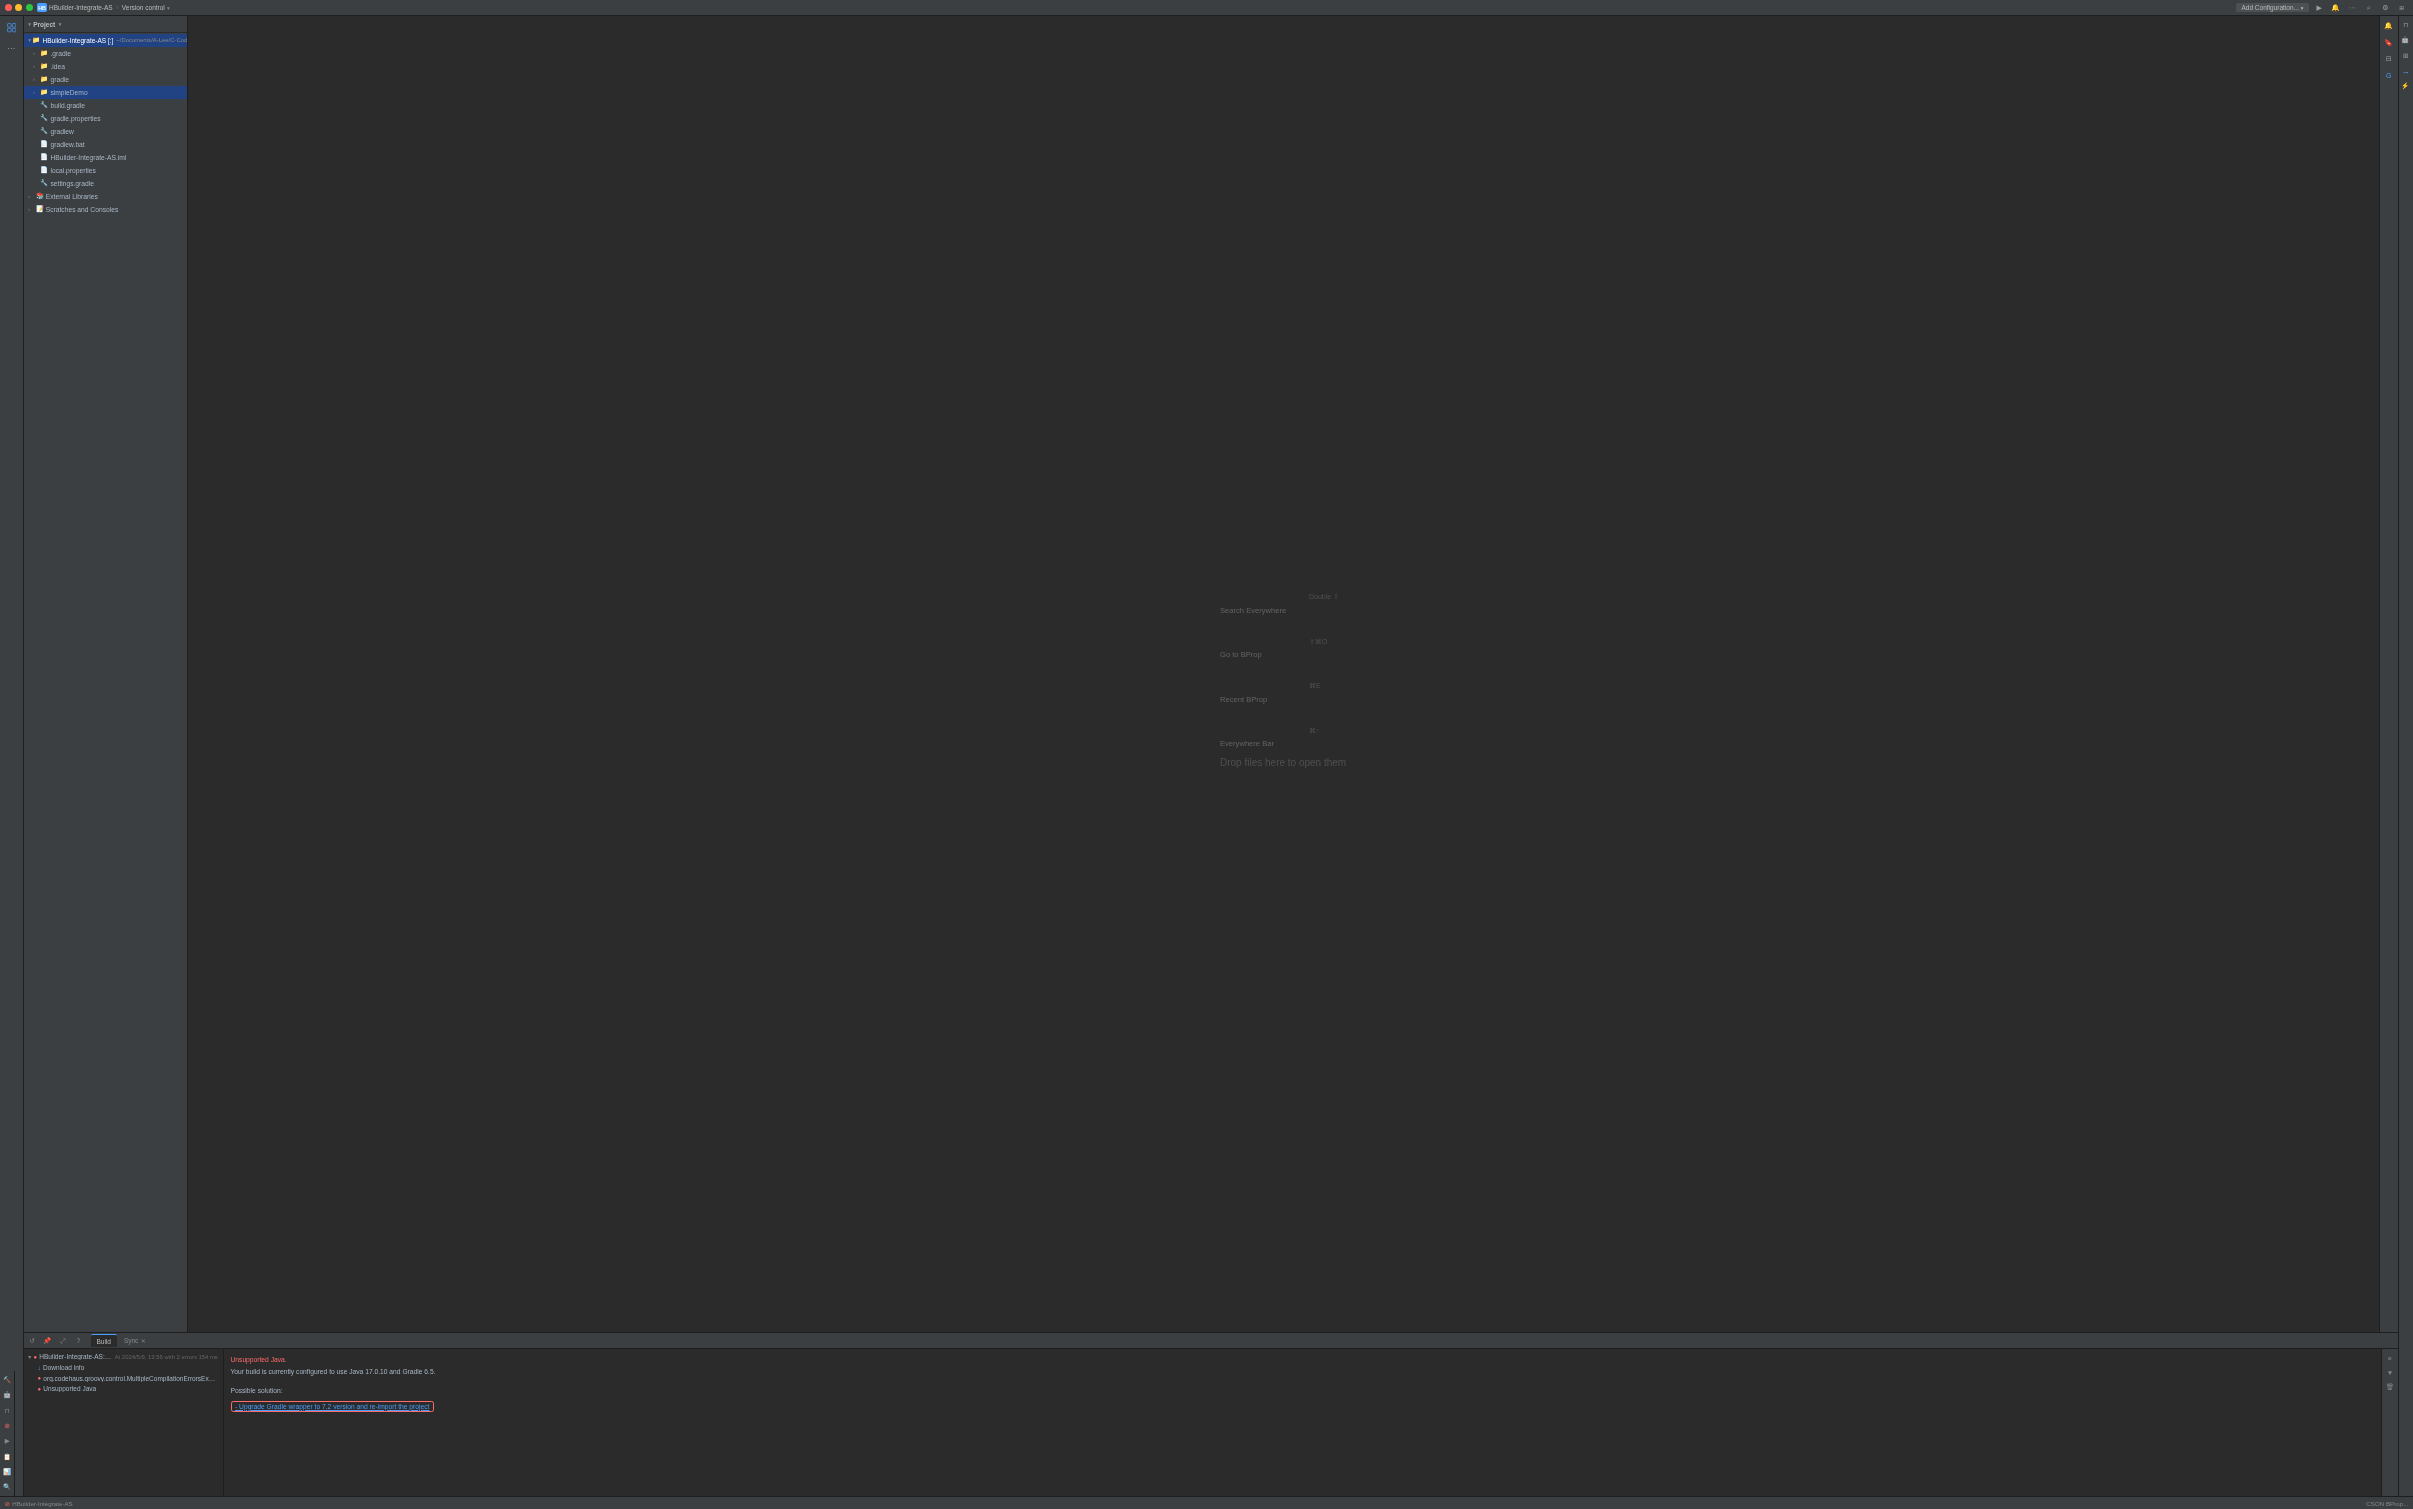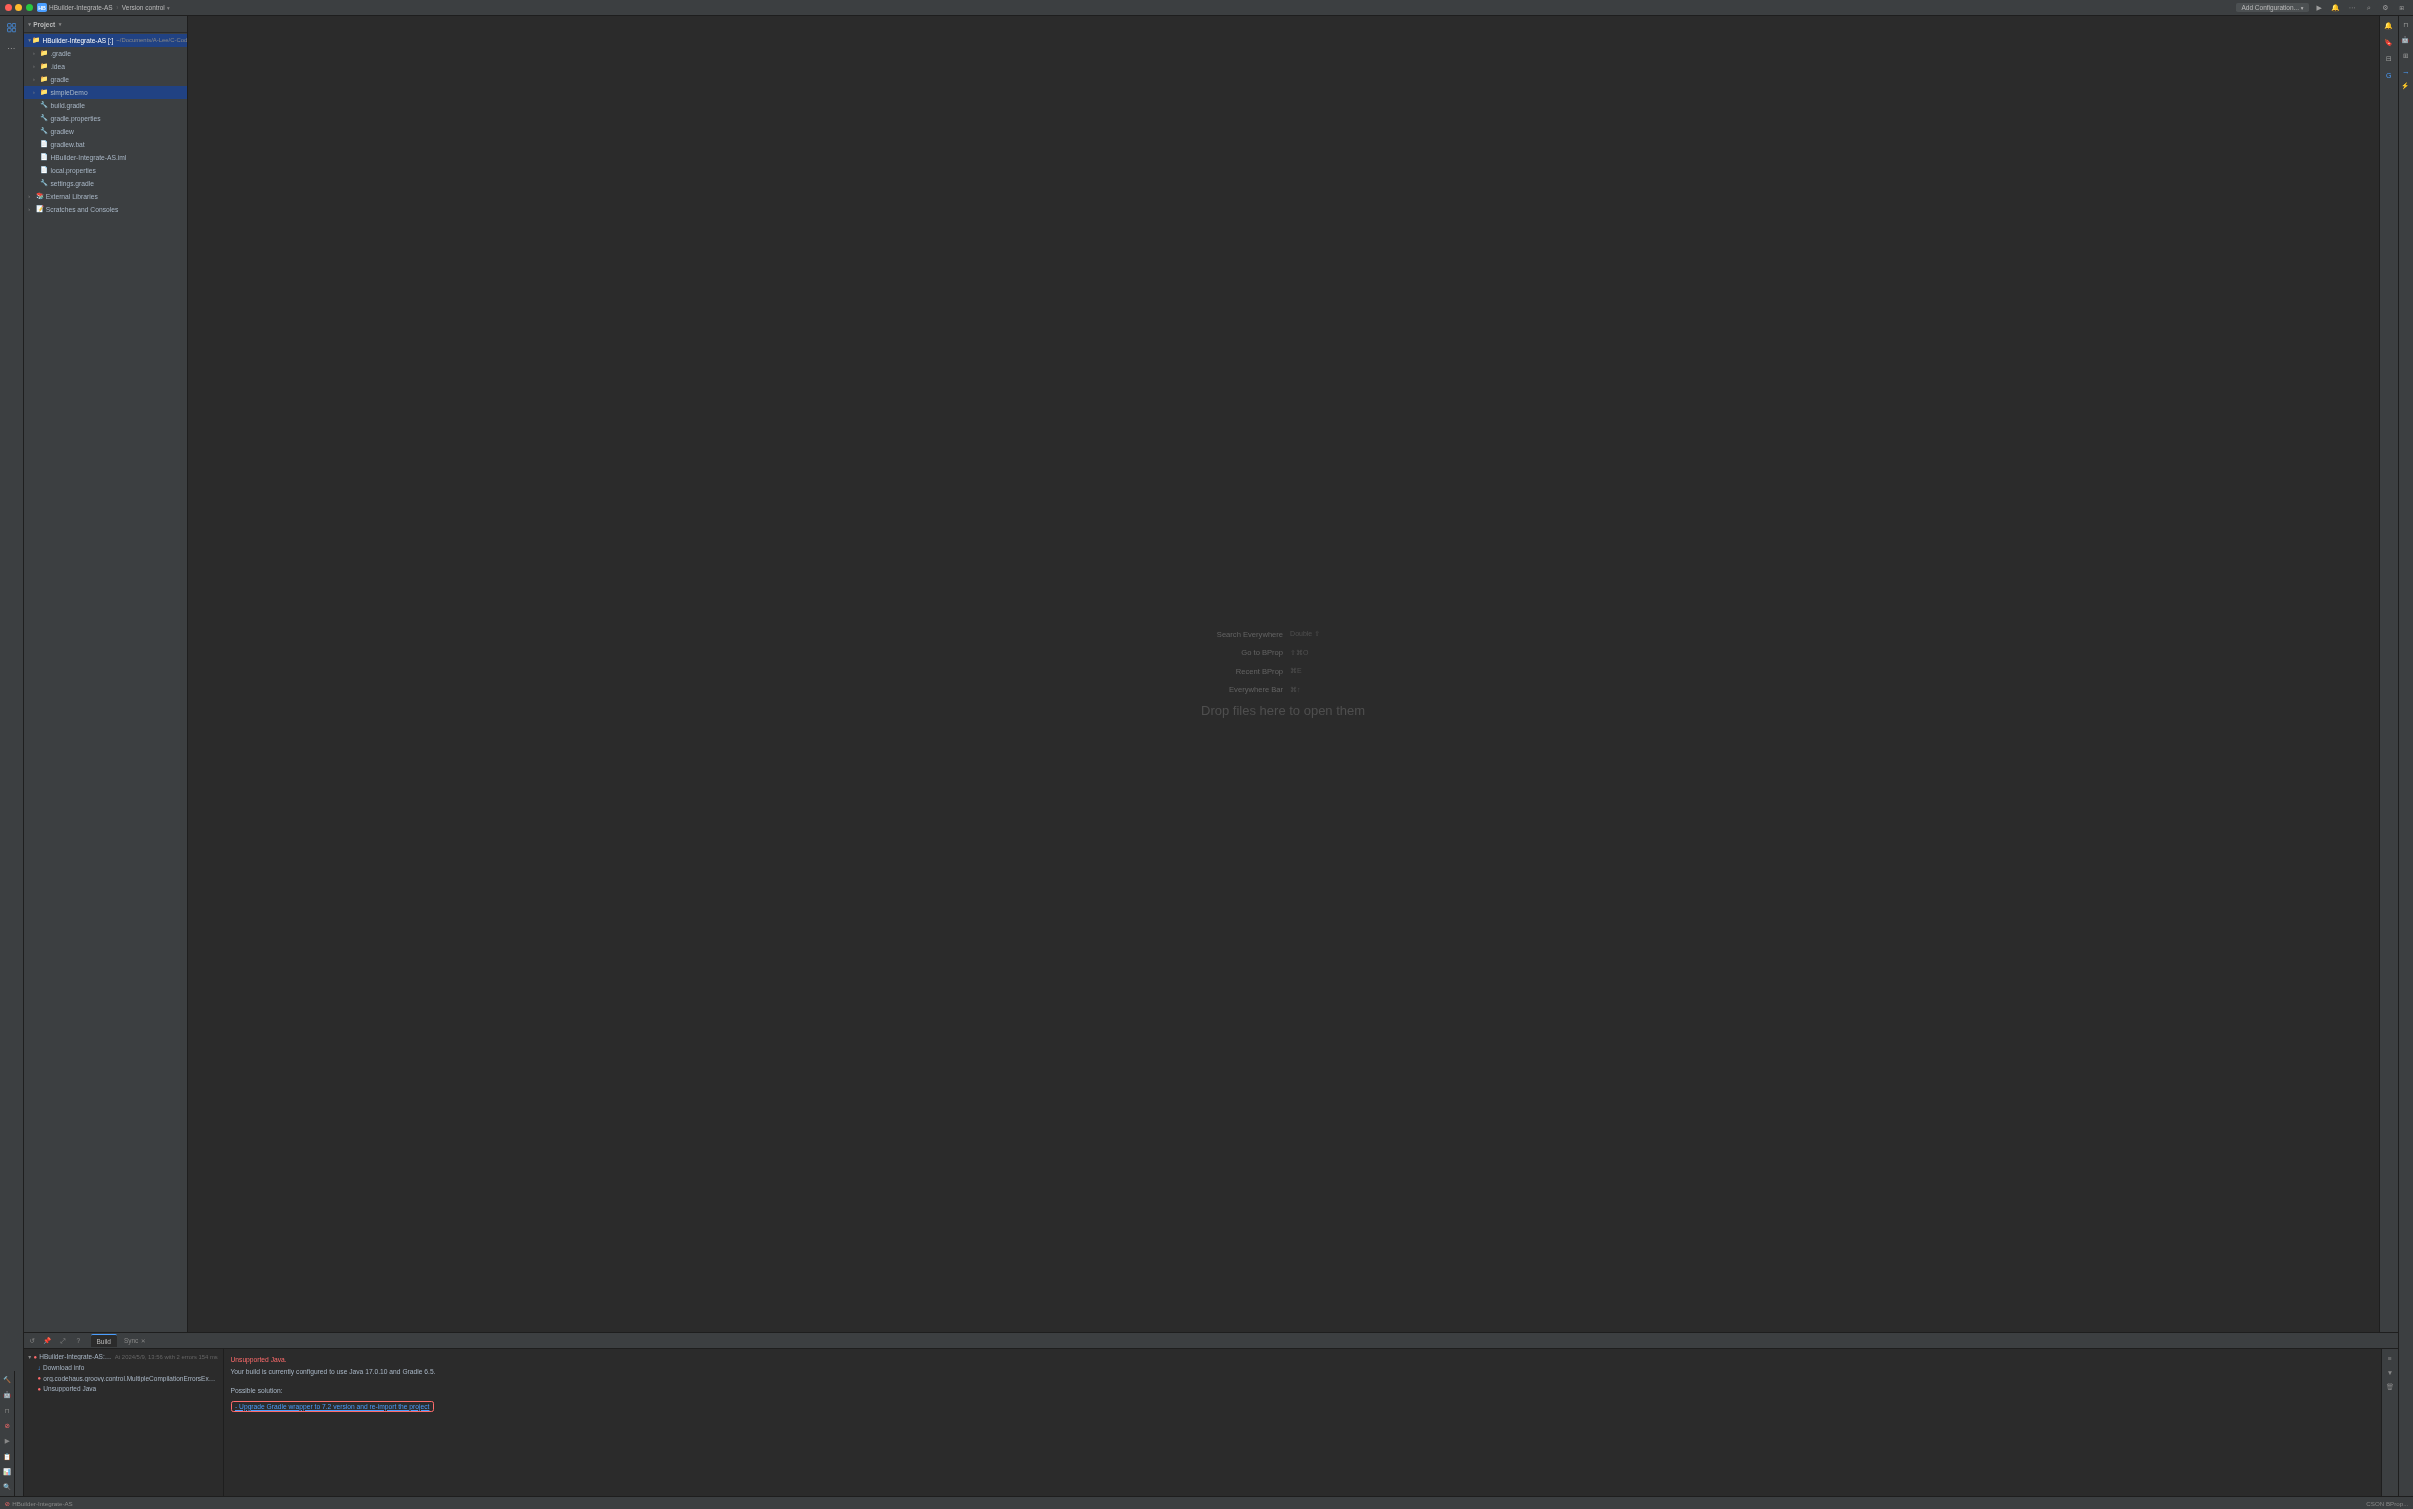--- a/index.html
+++ b/index.html
@@ -189,29 +189,30 @@
     }
     .shortcut-row {
       display: flex;
       align-items: center;
       gap: 7px;
       font-size: 7.6px;
     }
     .shortcut-label {
       color: #888;
       min-width: 82px;
-      text-align: right;
+      text-align: left;
+      margin-top: 26px;
     }
     .shortcut-key {
       color: #666;
       font-size: 7px;
     }
     .drop-text {
       color: #666;
-      font-size: 13px;
+      font-size: 10px;
     }
 
     
     .right-icons {
       width: 19px;
       background: #3c3f41;
       display: flex;
       flex-direction: column;
       align-items: center;
       padding-top: 2.3px;

